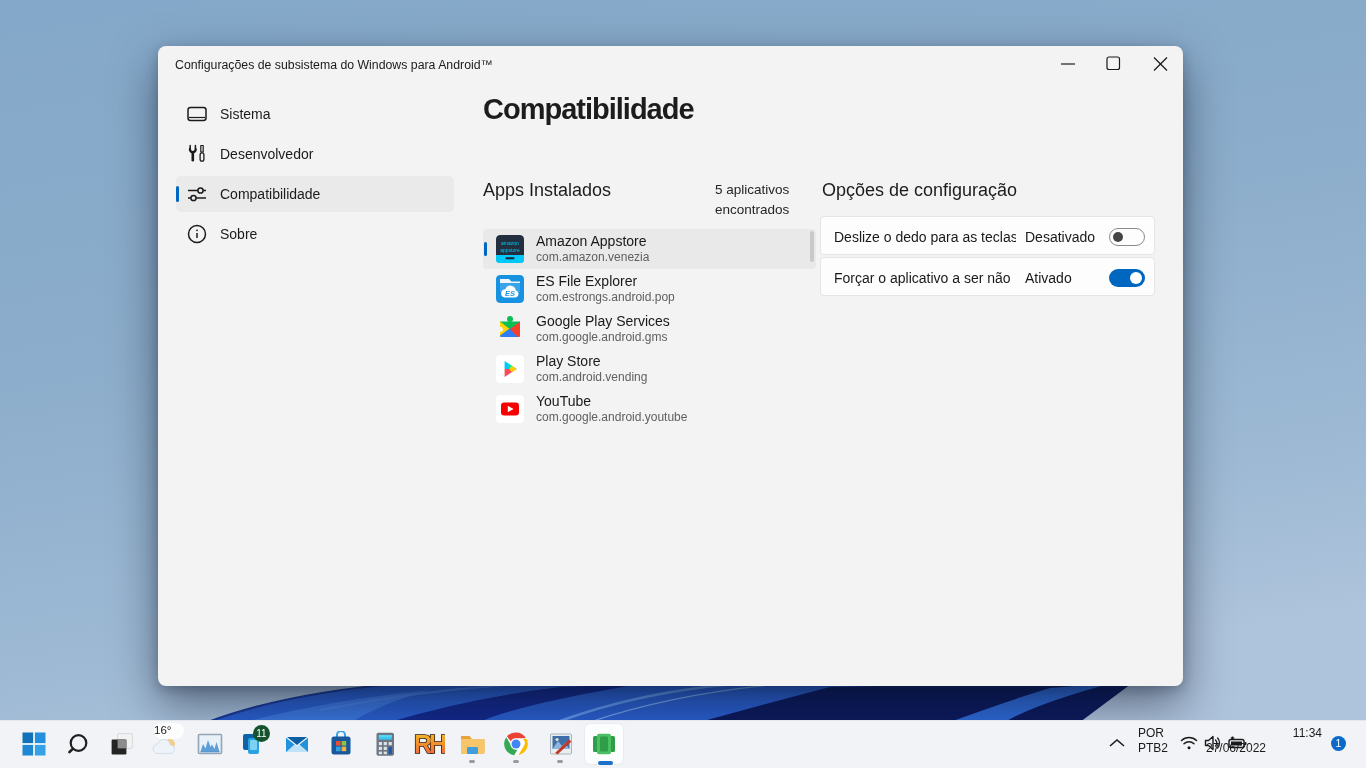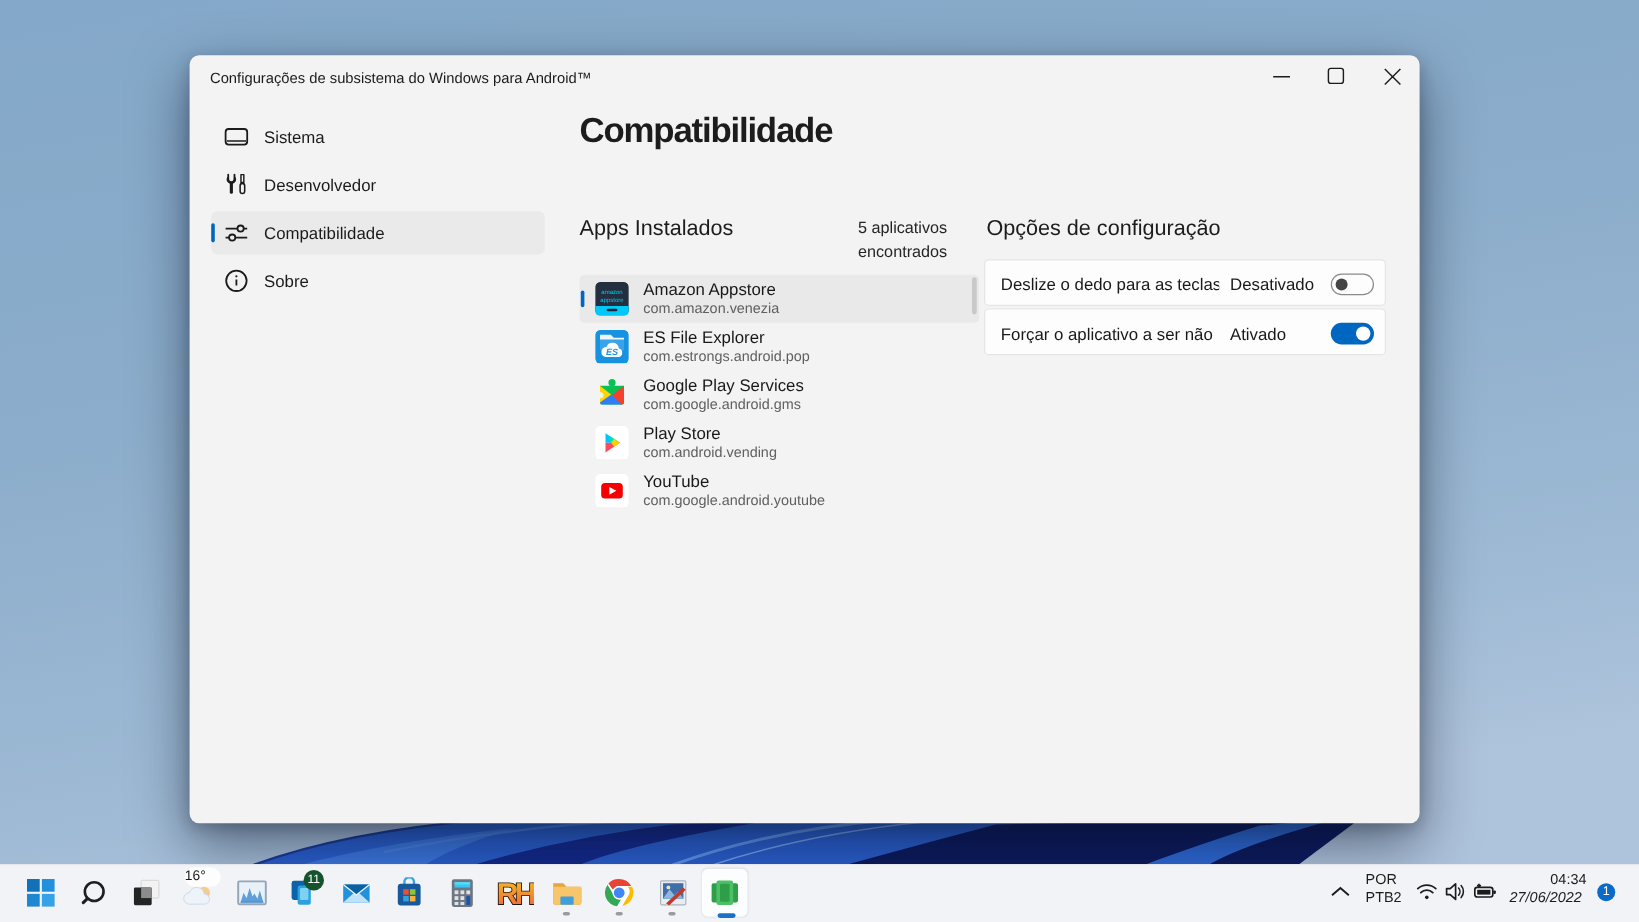--- a/index.html
+++ b/index.html
@@ -332,16 +332,16 @@
     <path d="M11.5 5 a4.5 4.5 0 0 1 0 6" fill="none" stroke="#1b1b1b" stroke-width="1.3" stroke-linecap="round"></path>
     <path d="M13.6 3 a7.5 7.5 0 0 1 0 10" fill="none" stroke="#1b1b1b" stroke-width="1.3" stroke-linecap="round"></path>
   </svg>
 
   <svg style="position:absolute; left:1228px; top:735px" width="20" height="16" viewBox="0 0 20 16">
     <rect x="1" y="4.5" width="15" height="8" rx="2" fill="none" stroke="#1b1b1b" stroke-width="1.4"></rect>
     <rect x="3" y="6.5" width="11" height="4" fill="#1b1b1b"></rect>
     <rect x="16.5" y="7" width="2" height="3" rx="0.8" fill="#1b1b1b"></rect>
     <path d="M4.5 1.5 v3 M2.8 3 h3.4" stroke="#1b1b1b" stroke-width="1.4"></path>
   </svg>
-  <div class="trtxt" style="left:1262px; top:726px; width:60px; text-align:right;">04:34</div>
-  <div class="trtxt" style="left:1258px; top:741px; width:64px; text-align:left;font-style:italic;">27/06/2022</div>
+  <div class="trtxt" style="left:1262px; top:726px; width:60px; text-align:right;">11:34</div>
+  <div class="trtxt" style="left:1204px; top:741px; width:64px; text-align:center;">27/06/2022</div>
   <div style="position:absolute; left:1331px; top:736px; width:15px; height:15px; border-radius:50%; background:#0b69c7; color:#fff; font-size:10.5px; text-align:center; line-height:15px;">1</div>
 </div>
 
 </body></html>

